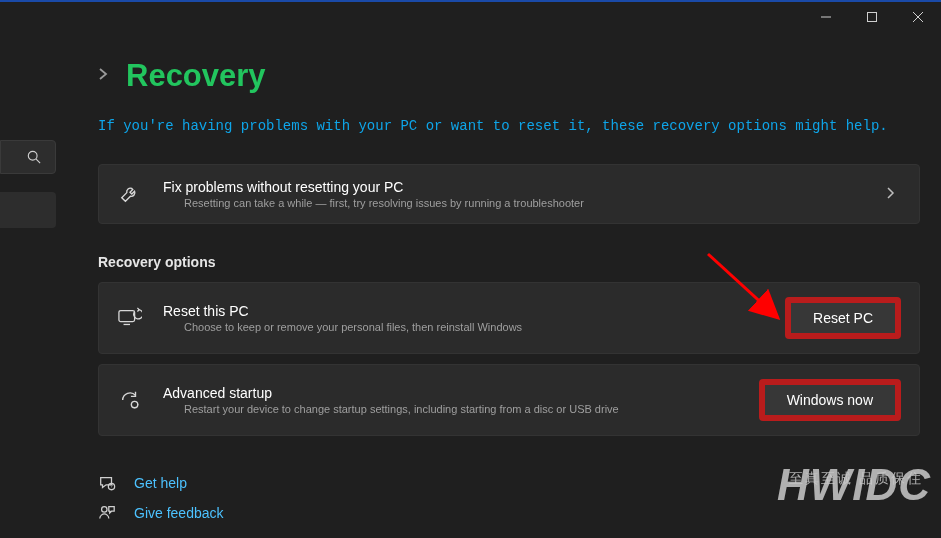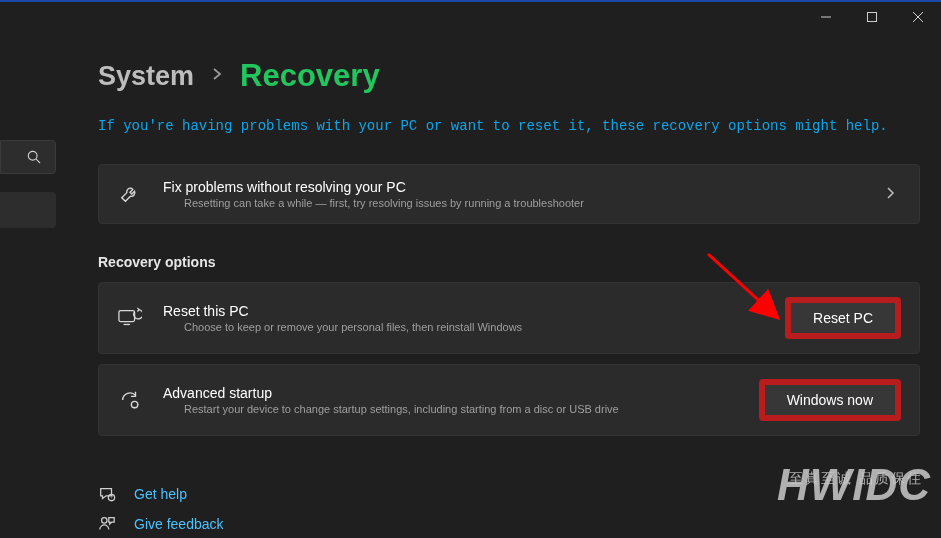--- a/index.html
+++ b/index.html
@@ -101,21 +101,21 @@
     border-radius: 4px;
     cursor: pointer;
     flex-shrink:0;
   }
   .section-header {
     font-size: 14px;
     font-weight: 700;
     color: #e6e6e6;
     margin: 30px 0 12px 0;
   }
-  .links { margin-top: 43px; }
+  .links { margin-top: 32px; }
   .link-row {
     display:flex; align-items:center; gap: 16px;
     padding: 6px 0;
     cursor:pointer;
   }
   .link-row .icon { width:20px; display:flex; color:#cfcfcf; }
   .link-row .link-text { color:#4cc2ff; font-size:14px; }
   
   .arrow-svg {
     position:absolute;
@@ -174,39 +174,38 @@
         <circle cx="6.5" cy="6.5" r="5" fill="none" stroke="currentColor" stroke-width="1.3"></circle>
         <line x1="10.5" y1="10.5" x2="15" y2="15" stroke="currentColor" stroke-width="1.3"></line>
       </svg>
   </div>
   <div class="nav-stub"></div>
 </div>
 
 <div class="content">
 
   <div class="breadcrumb">
-    <span class="crumb-parent">System</span>
     <span class="chevron-sep">
       <svg width="10" height="14" viewBox="0 0 10 14">
           <polyline points="2,2 8,7 2,12" fill="none" stroke="currentColor" stroke-width="1.8"></polyline>
         </svg>
     </span>
     <span class="crumb-current">Recovery</span>
   </div>
 
   <div class="intro">If you're having problems with your PC or want to reset it, these recovery options might help.</div>
 
   <div class="card">
     <div class="icon">
       <svg width="22" height="22" viewBox="0 0 24 24" fill="none" stroke="currentColor" stroke-width="1.5">
           <path d="M14 6a4 4 0 0 0-5.5 4.5L3 16l4 4 5.5-5.5A4 4 0 0 0 17 9l-3 3-2-2 3-3z"></path>
         </svg>
     </div>
     <div class="texts">
-      <div class="title">Fix problems without resolving your PC</div>
+      <div class="title">Fix problems without resetting your PC</div>
       <div class="subtitle">Resetting can take a while — first, try resolving issues by running a troubleshooter</div>
     </div>
     <div class="chev-right">
       <svg width="8" height="12" viewBox="0 0 8 12">
           <polyline points="1,1 6,6 1,11" fill="none" stroke="currentColor" stroke-width="1.5"></polyline>
         </svg>
     </div>
   </div>
 
   <div class="section-header">Recovery options</div>

